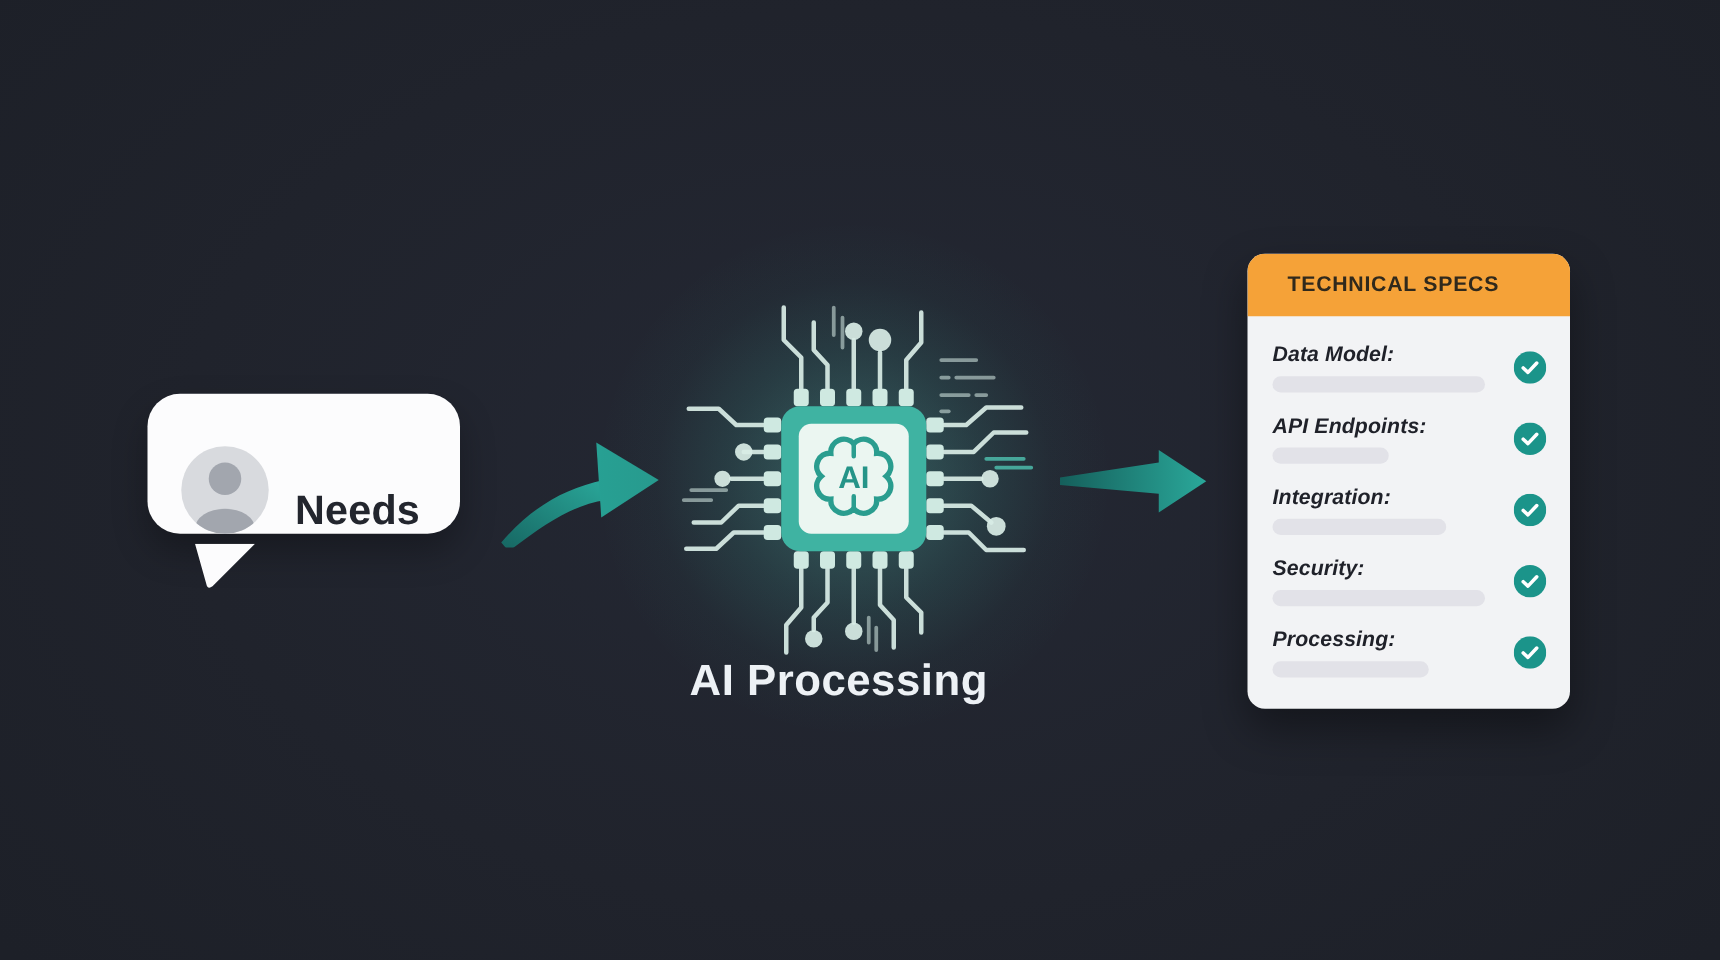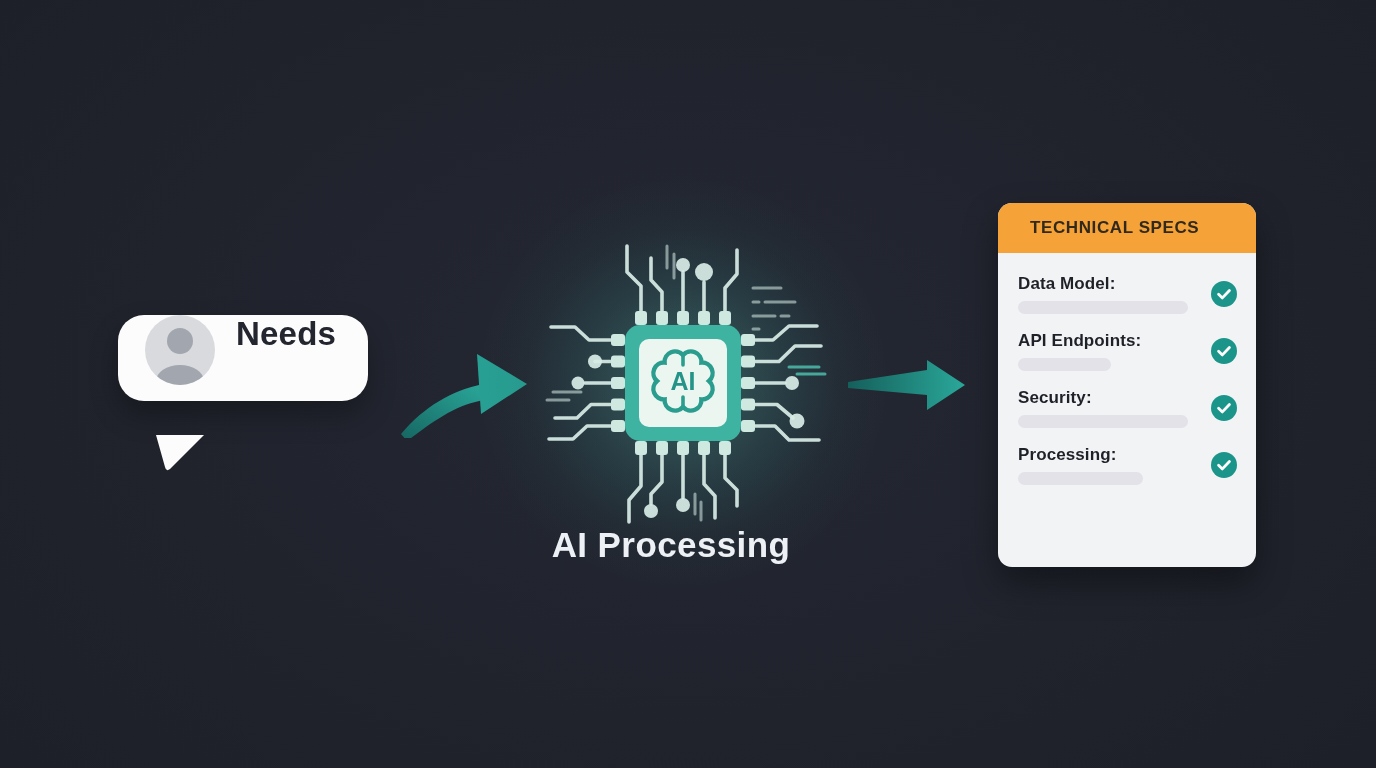--- a/index.html
+++ b/index.html
@@ -8,24 +8,24 @@
     font-family:"Liberation Sans", sans-serif;
     background:#20232c;
   }
   .stage{
     position:relative;width:1376px;height:768px;
     background:radial-gradient(ellipse 900px 600px at 50% 48%, #242834 0%, #20232c 60%, #1d2028 100%);
   }
 
   
   .bubble{
-    position:absolute;left:118px;top:315px;width:250px;height:86px;
+    position:absolute;left:118px;top:315px;width:250px;height:112px;
     background:#fcfcfd;border-radius:26px;
     box-shadow:0 14px 28px rgba(0,0,0,0.28);
-    display:flex;align-items:flex-start;padding-left:27px;box-sizing:border-box;
+    display:flex;align-items:flex-end;padding-left:27px;box-sizing:border-box;
   }
   .bubble-tail{position:absolute;left:154px;top:435px;}
   .avatar{
     position:relative;width:70px;height:70px;border-radius:50%;
     background:#d8dade;overflow:hidden;flex:0 0 auto;
   }
   .avatar .head{
     position:absolute;left:50%;top:13px;width:26px;height:26px;margin-left:-13px;
     border-radius:50%;background:#a2a6ae;
   }
@@ -61,21 +61,21 @@
   .card{
     position:absolute;left:998px;top:203px;width:258px;height:364px;
     border-radius:14px;background:#f2f3f5;overflow:hidden;
     box-shadow:0 16px 34px rgba(0,0,0,0.38);
   }
   .card-header{
     height:50px;background:#f5a238;
     display:flex;align-items:center;padding-left:32px;
     font-size:17px;font-weight:700;color:#30291c;letter-spacing:0.6px;
   }
-  .card-body{padding:20px 19px 0 20px;}
+  .card-body{padding:20px 19px 0 20px;font-style:italic;}
   .spec-item{
     display:flex;align-items:center;justify-content:space-between;
     margin-bottom:16px;
   }
   .spec-label{
     font-size:17px;font-weight:700;color:#1f2129;line-height:22px;letter-spacing:0.1px;
   }
   .spec-bar{
     height:13px;border-radius:7px;background:#e2e2e8;margin-top:6px;
   }
@@ -228,20 +228,30 @@
             <div class="spec-label">API Endpoints:</div>
             <div class="spec-bar" style="width:93px"></div>
           </div>
           <div class="spec-check"><svg width="26" height="26" viewBox="0 0 24 24">
               <circle cx="12" cy="12" r="12" fill="#1B948A"></circle>
               <path d="M7 12.3 L10.5 15.6 L17 8.7" stroke="#ffffff" stroke-width="2.6" fill="none" stroke-linecap="round" stroke-linejoin="round"></path>
             </svg></div>
         </div>
         <div class="spec-item">
           <div class="spec-left">
+            <div class="spec-label">Integration:</div>
+            <div class="spec-bar" style="width:139px"></div>
+          </div>
+          <div class="spec-check"><svg width="26" height="26" viewBox="0 0 24 24">
+              <circle cx="12" cy="12" r="12" fill="#1B948A"></circle>
+              <path d="M7 12.3 L10.5 15.6 L17 8.7" stroke="#ffffff" stroke-width="2.6" fill="none" stroke-linecap="round" stroke-linejoin="round"></path>
+            </svg></div>
+        </div>
+        <div class="spec-item">
+          <div class="spec-left">
             <div class="spec-label">Security:</div>
             <div class="spec-bar" style="width:170px"></div>
           </div>
           <div class="spec-check"><svg width="26" height="26" viewBox="0 0 24 24">
               <circle cx="12" cy="12" r="12" fill="#1B948A"></circle>
               <path d="M7 12.3 L10.5 15.6 L17 8.7" stroke="#ffffff" stroke-width="2.6" fill="none" stroke-linecap="round" stroke-linejoin="round"></path>
             </svg></div>
         </div>
         <div class="spec-item">
           <div class="spec-left">

